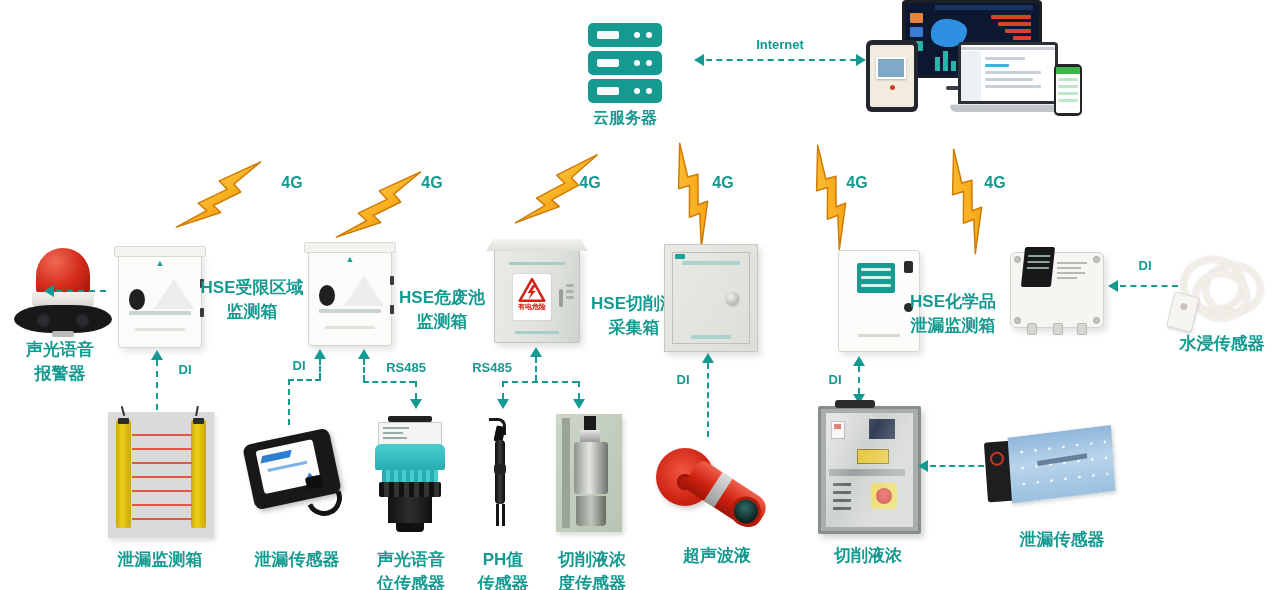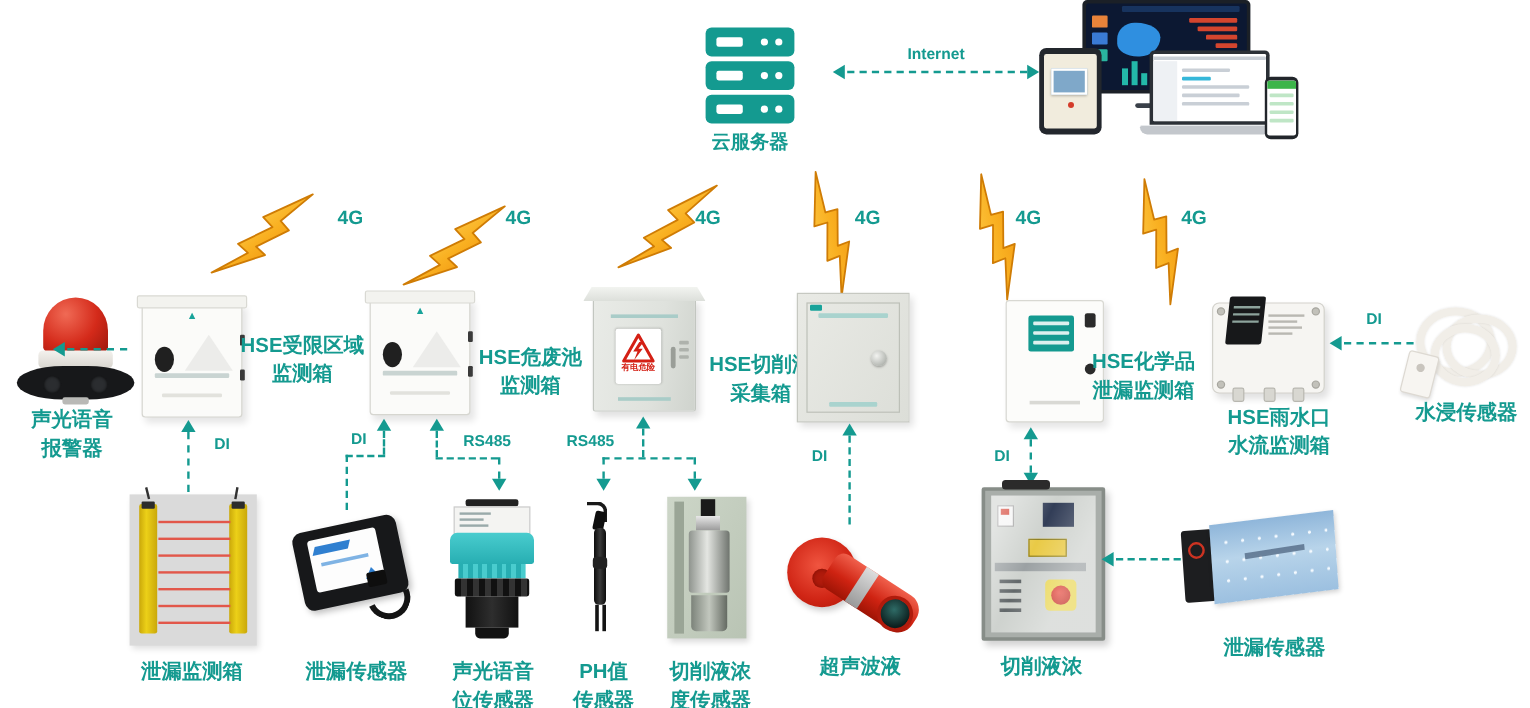--- a/index.html
+++ b/index.html
@@ -431,24 +431,20 @@
         <div class="txl" style="width:20px;"></div>
     </div>
     <div class="scr" style="left:3px;top:3px;"></div>
       <div class="scr" style="right:3px;top:3px;"></div>
     <div class="scr" style="left:3px;bottom:3px;"></div>
       <div class="scr" style="right:3px;bottom:3px;"></div>
     <div class="gland" style="left:16px;"></div>
       <div class="gland" style="left:42px;"></div>
       <div class="gland" style="left:66px;"></div>
   </div>
-  <div class="tlabel s17" style="left:1014px;top:336px;width:104px;">
-    <span>HSE雨水口</span>
-      <span>水流监测箱</span>
-  </div>
 
   <div class="water">
     <div class="coil" style="left:22px;top:2px;width:52px;height:44px;"></div>
     <div class="coil" style="left:44px;top:8px;width:48px;height:40px;"></div>
     <div class="coil" style="left:34px;top:16px;width:44px;height:38px;"></div>
     <div class="wprobe">
         <div class="hole"></div>
       </div>
   </div>
   <div class="tlabel s17" style="left:1172px;top:332px;width:100px;">水浸传感器</div>

